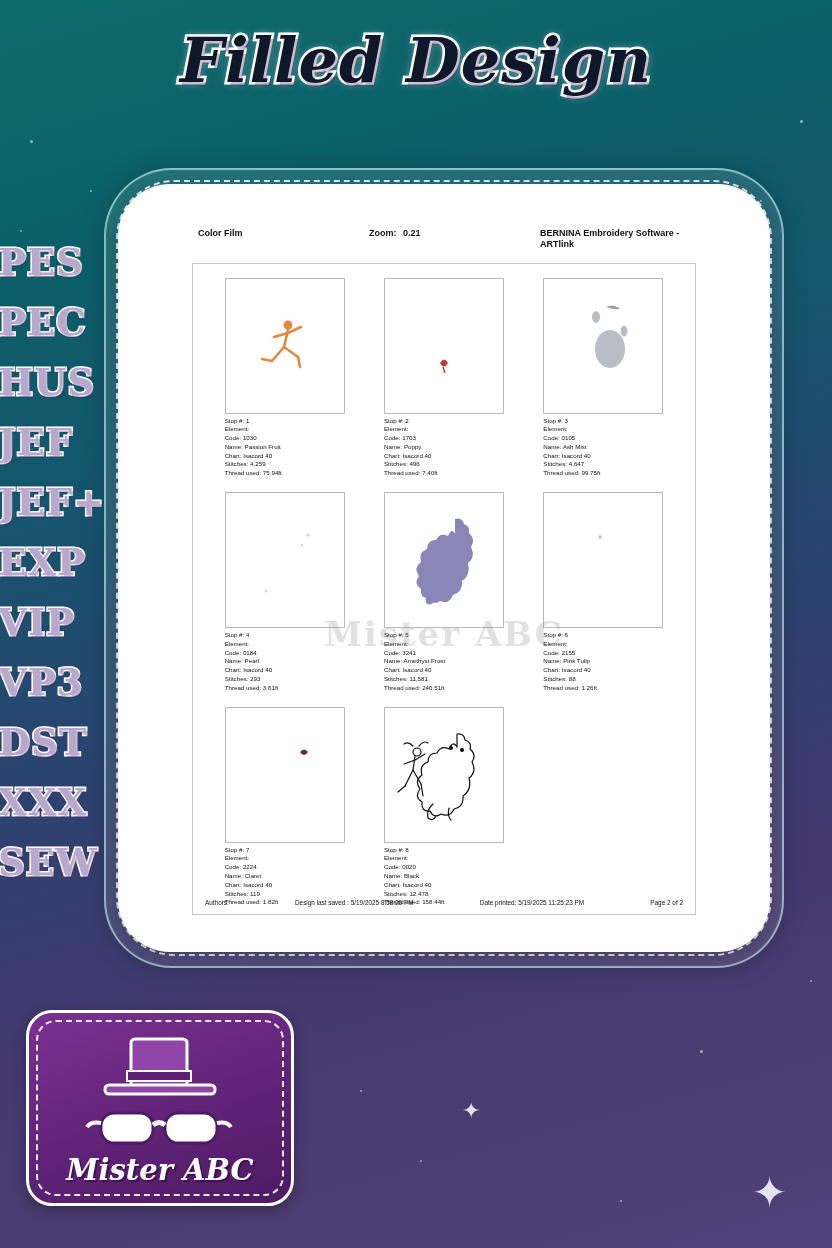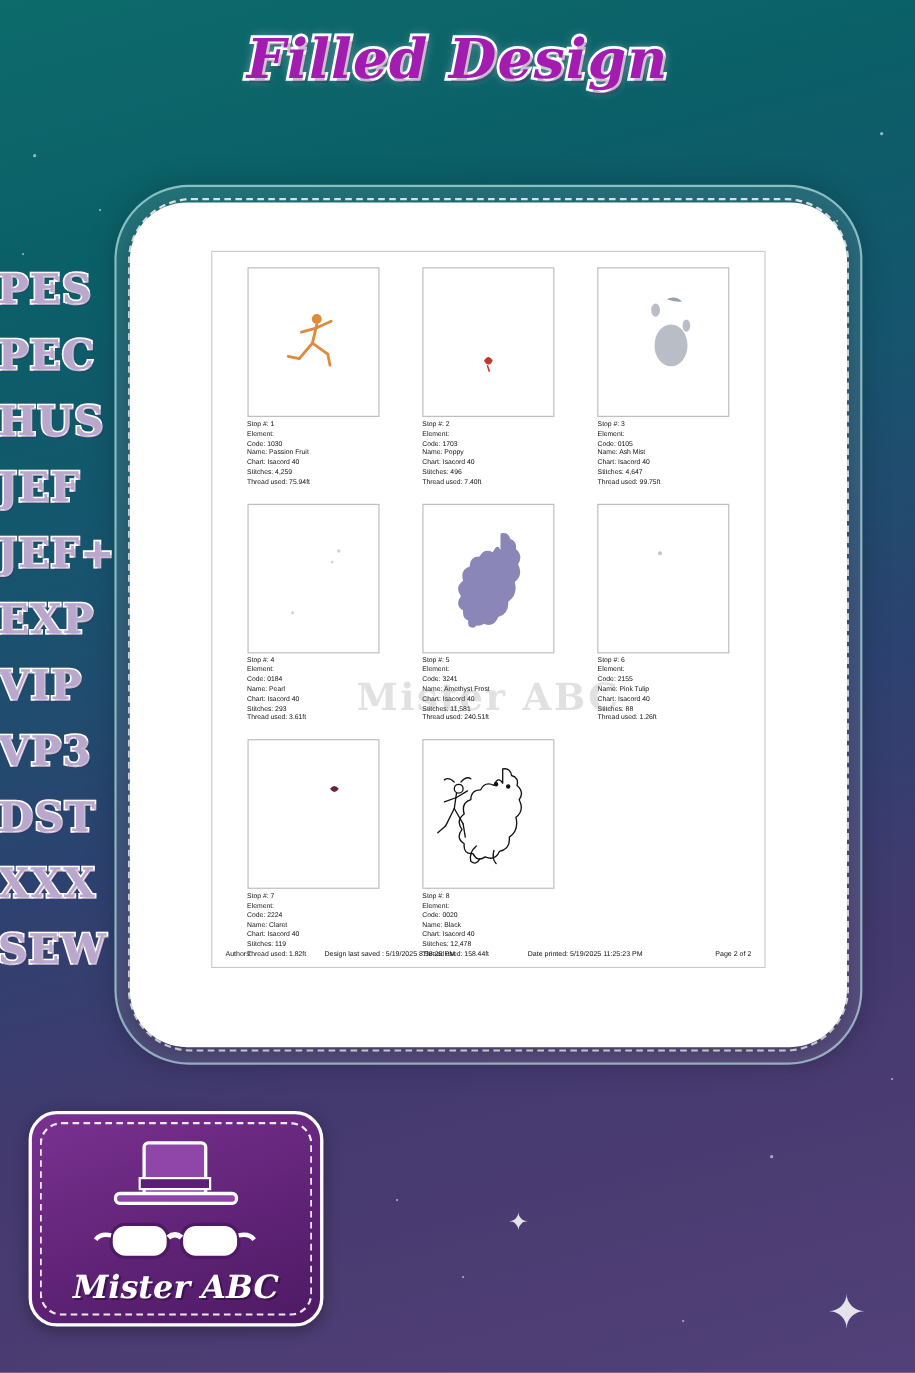--- a/index.html
+++ b/index.html
@@ -26,23 +26,23 @@
     position: absolute;
     top: 24px; left: 0; width: 832px;
     text-align: center;
     z-index: 6;
   }
   .title {
     display: inline-block;
     font-family: "DejaVu Serif", serif;
     font-weight: bold;
     font-style: italic;
-    font-size: 50px;
+    font-size: 62px;
     letter-spacing: 1px;
-    color: #a21caf;
+    color: #0f172a;
     -webkit-text-stroke: 5px #ffffff;
     paint-order: stroke fill;
     text-shadow:
       0 0 10px rgba(255,255,255,.55),
       3px 4px 0 rgba(60,20,80,.35);
   }
 
   
   .formats {
     position: absolute;
@@ -249,20 +249,28 @@
 <div class="frame-outer">
   <div class="frame-dash"></div>
 </div>
 
 <div class="page">
 
   <div class="watermark">Mister ABC</div>
 
   <div class="doc">
 
+    <div class="doc-header">
+      <div class="hdr-left">Color Film</div>
+      <div class="hdr-mid">
+        <span>Zoom:</span>
+        <span style="margin-left:4px;">0.21</span>
+      </div>
+      <div class="hdr-right">BERNINA Embroidery Software - ARTlink</div>
+    </div>
 
     <div class="sheet">
       <div class="grid">
 
         <div class="cell">
           <div class="swatch">
             <svg width="120" height="136" viewBox="0 0 120 136">
               <g stroke="#e08a3c" stroke-width="2.6" fill="none" stroke-linecap="round">
                 <circle cx="62" cy="46" r="4.5" fill="#e08a3c" stroke="none"></circle>
                 <path d="M62 51 L58 68"></path>

